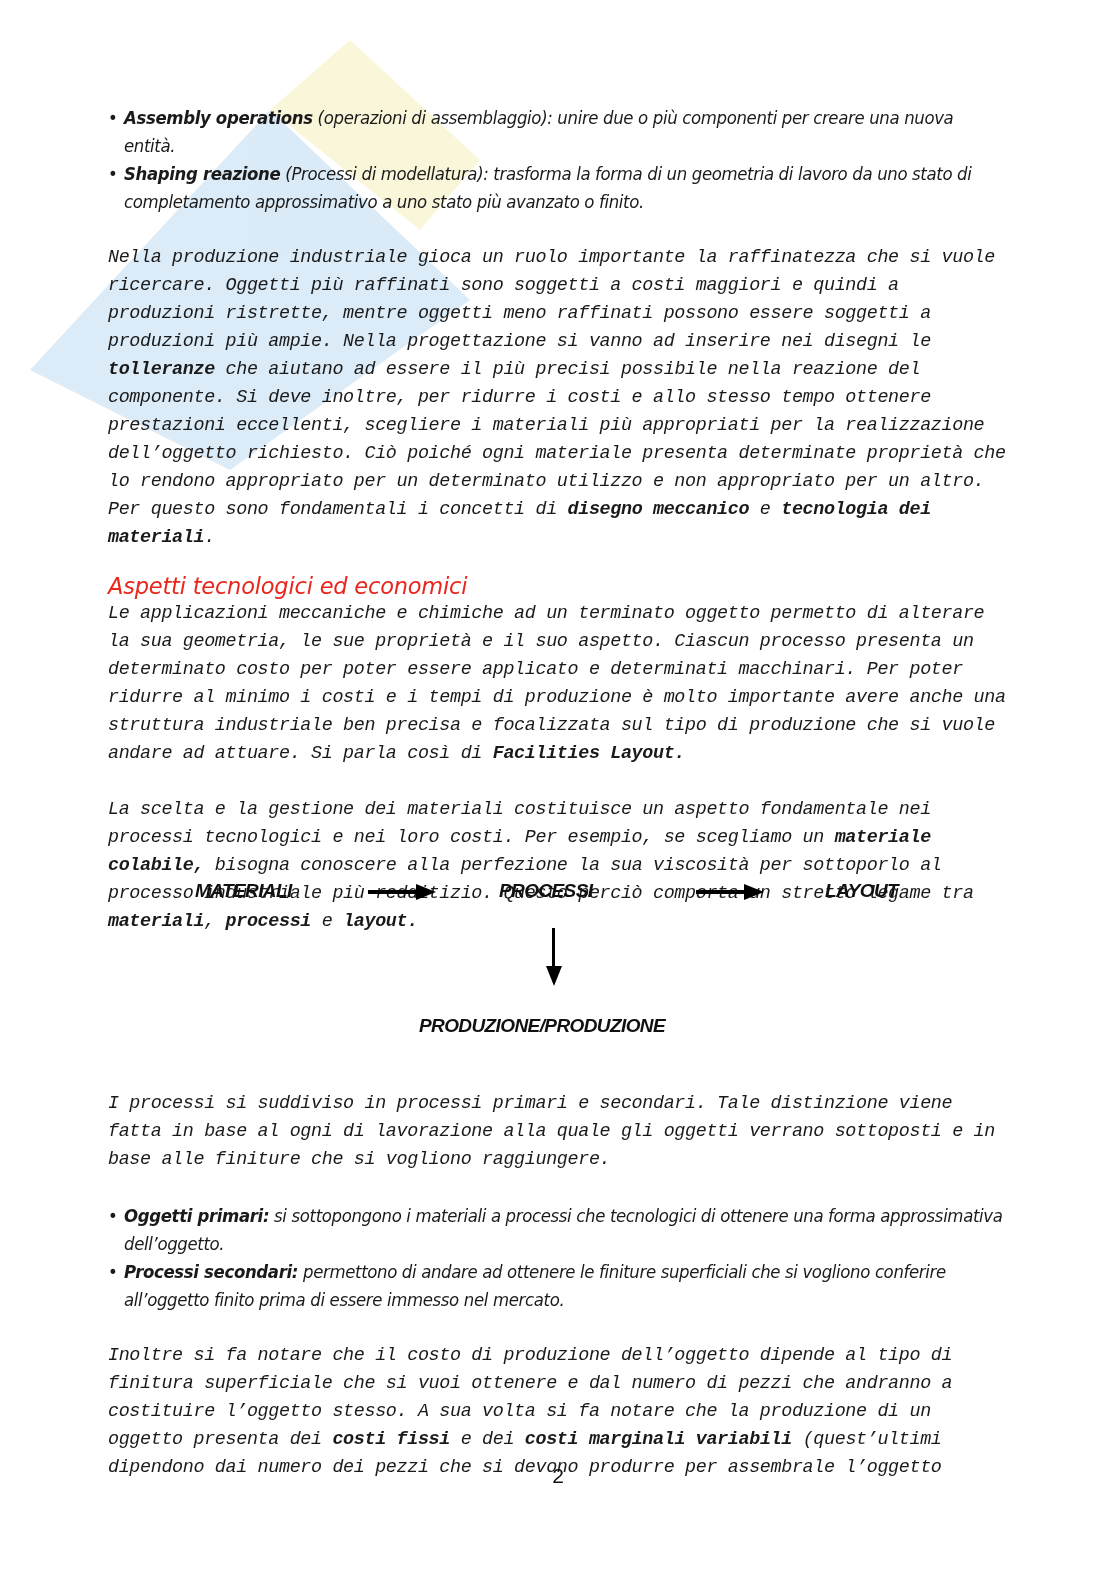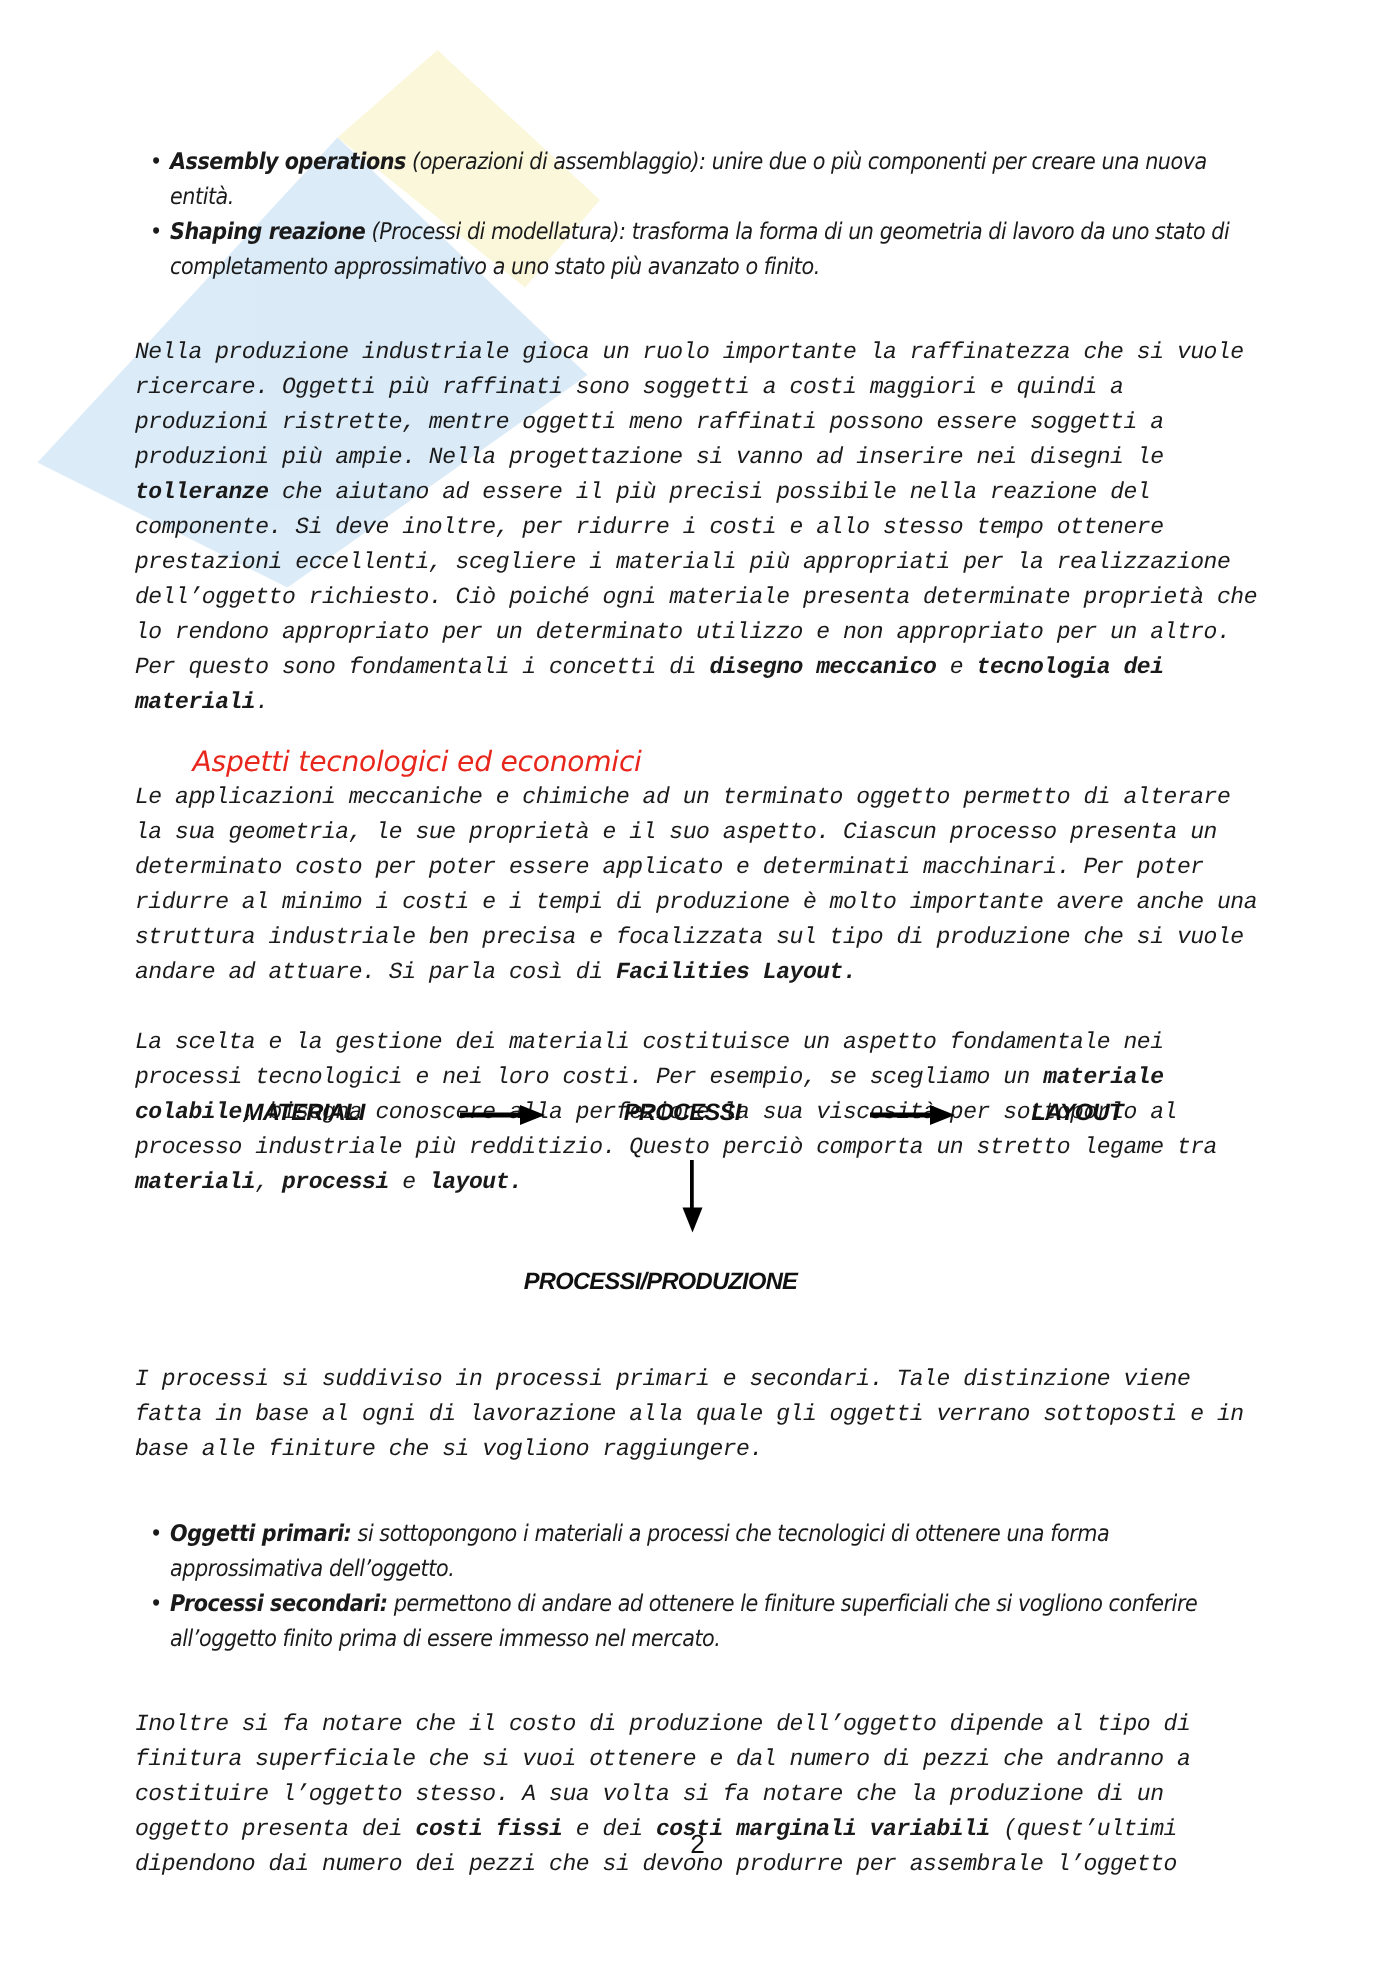--- a/index.html
+++ b/index.html
@@ -13,21 +13,21 @@
       pointer-events: none; z-index: 0;
     }
     .page { position: absolute; left: 108px; top: 104px; width: 900px; z-index: 1; }
     .text, li {
       font-style: italic; font-size: 18.4px; line-height: 28px;
       letter-spacing: -0.35px; font-family: "DejaVu Sans", sans-serif;
       font-stretch: condensed;
     }
     .text { margin: 0; font-family: Liberation Mono, monospace; }
     b { font-weight: bold; }
-    ul.bullets { list-style: none; margin: 12px; padding: 0; }
+    ul.bullets { list-style: none; margin: 0; padding: 0; }
     ul.bullets li { position: relative; padding-left: 16px; }
     ul.bullets li::before {
       content: "\2022"; position: absolute; left: 0; top: 0; font-style: normal;
     }
     .gap { height: 28px; }
     h2.section {
       margin: 0; color: #e8261c; font-style: italic; font-weight: normal;
       font-size: 22.5px; line-height: 28px; letter-spacing: -0.2px;
       font-family: "DejaVu Sans", sans-serif;
     }
@@ -53,21 +53,21 @@
 </svg>
 
 <div class="page">
   <ul class="bullets">
     <li><b>Assembly operations</b><span> (operazioni di assemblaggio): unire due o più componenti per creare una nuova entità.</span></li>
     <li><b>Shaping reazione</b><span> (Processi di modellatura): trasforma la forma di un geometria di lavoro da uno stato di completamento approssimativo a uno stato più avanzato o finito.</span></li>
   </ul>
   <div class="gap"></div>
   <p class="text"><span>Nella produzione industriale gioca un ruolo importante la raffinatezza che si vuole ricercare. Oggetti più raffinati sono soggetti a costi maggiori e quindi a produzioni ristrette, mentre oggetti meno raffinati possono essere soggetti a produzioni più ampie. Nella progettazione si vanno ad inserire nei disegni le </span><b>tolleranze</b><span> che aiutano ad essere il più precisi possibile nella reazione del componente. Si deve inoltre, per ridurre i costi e allo stesso tempo ottenere prestazioni eccellenti, scegliere i materiali più appropriati per la realizzazione dell’oggetto richiesto. Ciò poiché ogni materiale presenta determinate proprietà che lo rendono appropriato per un determinato utilizzo e non appropriato per un altro. Per questo sono fondamentali i concetti di </span><b>disegno meccanico</b><span> e </span><b>tecnologia dei materiali</b><span>.</span></p>
   <div class="gap" style="height:20px"></div>
-  <h2 class="section" style="color: rgb(232, 38, 28); margin-left: 46px;">Aspetti tecnologici ed economici</h2>
+  <h2 class="section" style="color: rgb(232, 38, 28);">Aspetti tecnologici ed economici</h2>
   <p class="text"><span>Le applicazioni meccaniche e chimiche ad un terminato oggetto permetto di alterare la sua geometria, le sue proprietà e il suo aspetto. Ciascun processo presenta un determinato costo per poter essere applicato e determinati macchinari. Per poter ridurre al minimo i costi e i tempi di produzione è molto importante avere anche una struttura industriale ben precisa e focalizzata sul tipo di produzione che si vuole andare ad attuare. Si parla così di </span><b>Facilities Layout.</b></p>
   <div class="gap"></div>
   <p class="text"><span>La scelta e la gestione dei materiali costituisce un aspetto fondamentale nei processi tecnologici e nei loro costi. Per esempio, se scegliamo un </span><b>materiale colabile,</b><span> bisogna conoscere alla perfezione la sua viscosità per sottoporlo al processo industriale più redditizio. Questo perciò comporta un stretto legame tra </span><b>materiali</b><span>, </span><b>processi</b><span> e </span><b>layout.</b></p>
 </div>
 
 <div class="diagram">
   <span class="node" style="left:15px; top:10px;">MATERIALI</span>
   <svg style="position:absolute; left:188px; top:14px;" width="70" height="16">
     <rect x="0" y="6" width="52" height="4" fill="#000"></rect>
       <polygon points="48,0 68,8 48,16" fill="#000"></polygon>
@@ -75,21 +75,21 @@
   <span class="node" style="left:319px; top:10px;">PROCESSI</span>
   <svg style="position:absolute; left:516px; top:14px;" width="70" height="16">
     <rect x="0" y="6" width="52" height="4" fill="#000"></rect>
       <polygon points="48,0 68,8 48,16" fill="#000"></polygon>
   </svg>
   <span class="node" style="left:645px; top:10px;">LAYOUT</span>
   <svg style="position:absolute; left:364px; top:58px;" width="20" height="60">
     <rect x="8" y="0" width="3" height="42" fill="#000"></rect>
       <polygon points="2,38 18,38 10,58" fill="#000"></polygon>
   </svg>
-  <span class="node" style="left:239px; top:145px;">PROCESSI/PRODUZIONE</span>
+  <span class="node" style="left:239px; top:145px;">PRODUZIONE/PRODUZIONE</span>
 </div>
 
 <div class="page" style="top:1090px;">
   <p class="text">I processi si suddiviso in processi primari e secondari. Tale distinzione viene fatta in base al ogni di lavorazione alla quale gli oggetti verrano sottoposti e in base alle finiture che si vogliono raggiungere.</p>
   <div class="gap"></div>
   <ul class="bullets">
     <li><b>Oggetti primari:</b><span> si sottopongono i materiali a processi che tecnologici di ottenere una forma approssimativa dell’oggetto.</span></li>
     <li><b>Processi secondari:</b><span> permettono di andare ad ottenere le finiture superficiali che si vogliono conferire all’oggetto finito prima di essere immesso nel mercato.</span></li>
   </ul>
   <div class="gap"></div>

